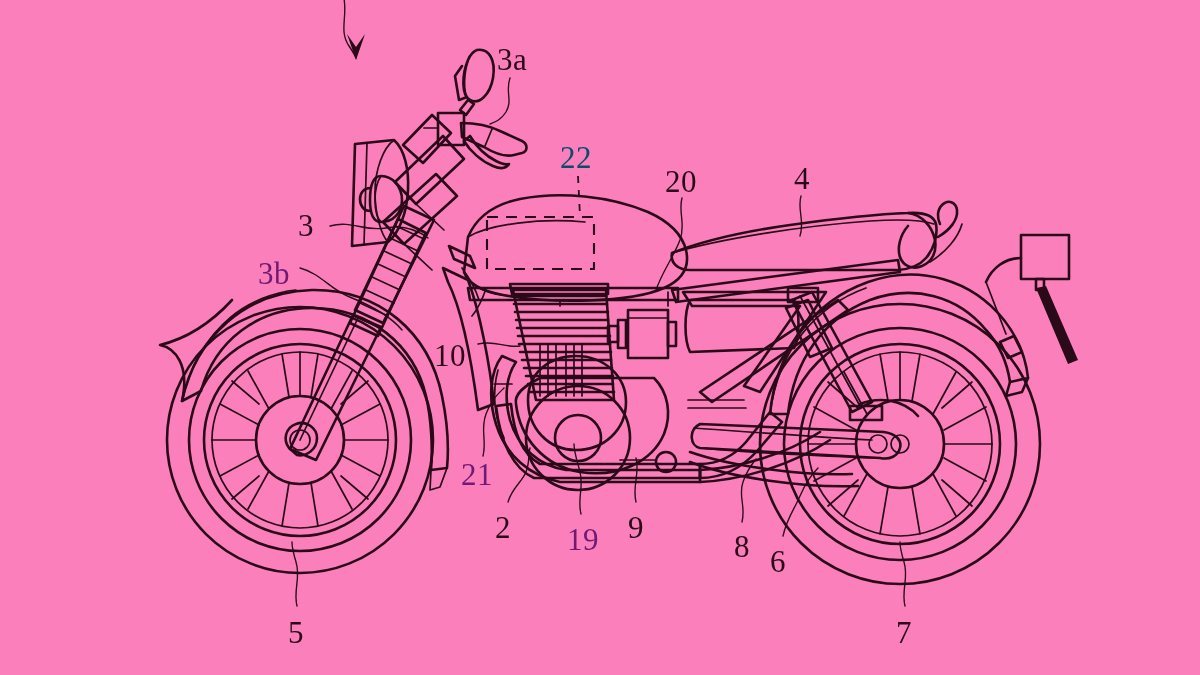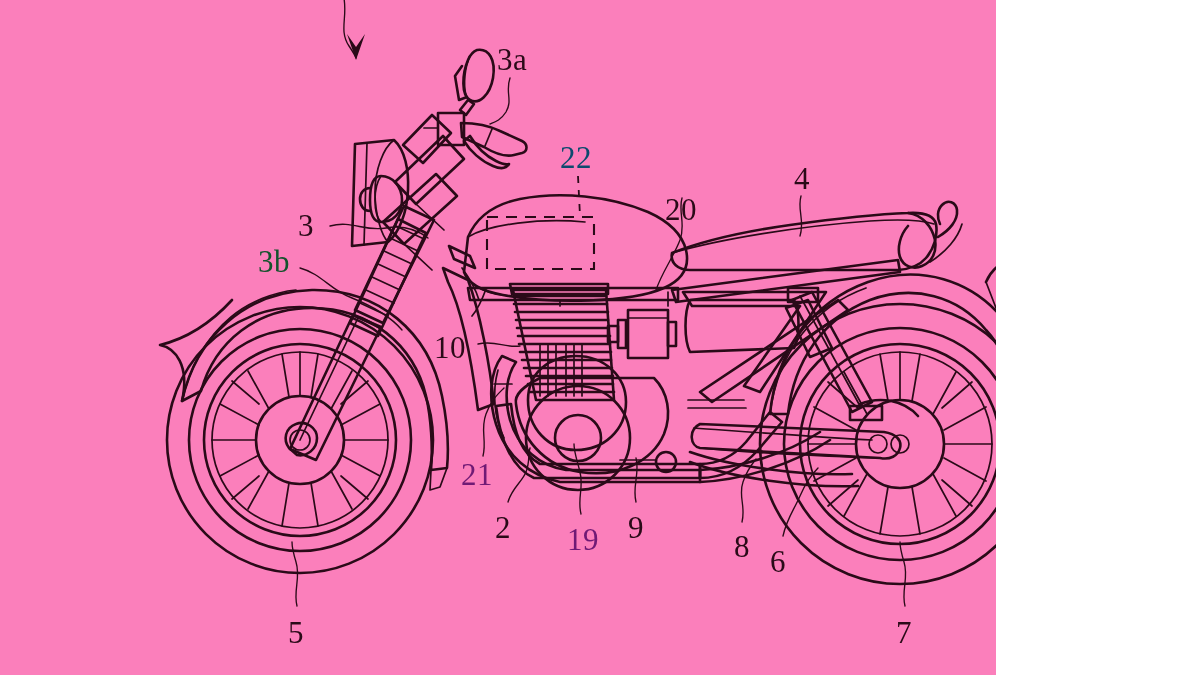--- a/index.html
+++ b/index.html
@@ -6,21 +6,21 @@
   html, body {
     margin: 0;
     padding: 0;
     background: #ffffff;
   }
   body {
     font-family: "Liberation Serif", serif;
   }
   #canvas {
     position: relative;
-    width: 996px;
+    width: 1200px;
     height: 675px;
     overflow: hidden;
     background: #fb7fbb;
   }
   #canvas svg {
     position: absolute;
     top: 0;
     left: 0;
     width: 1200px;
     height: 675px;
@@ -430,25 +430,25 @@
 
       <path class="ink-hair" d="M297 606 C 293 590, 301 578, 296 562 C 293 552, 292 548, 292 542" stroke="#2a0a18"></path>
 
       <path class="ink-hair" d="M905 606 C 901 590, 909 578, 904 562 C 901 552, 900 548, 900 542" stroke="#2a0a18"></path>
     </g>
 
   </svg>
 
   <div class="ref-label" style="left: 497px; top: 44px; color: rgb(42, 10, 24);">3a</div>
   <div class="ref-label" style="left: 560px; top: 142px; color: #0c4a6e;">22</div>
-  <div class="ref-label" style="left: 665px; top: 166px; color: rgb(42, 10, 24); margin-top: 28px;">20</div>
+  <div class="ref-label" style="left: 665px; top: 166px; color: rgb(42, 10, 24);">20</div>
   <div class="ref-label" style="left: 794px; top: 163px; color: rgb(42, 10, 24);">4</div>
   <div class="ref-label" style="left: 298px; top: 210px; color: rgb(42, 10, 24);">3</div>
-  <div class="ref-label" style="left: 258px; top: 246px; color: #14532d;">3b</div>
-  <div class="ref-label" style="left: 434px; top: 332px; color: rgb(42, 10, 24);">10</div>
+  <div class="ref-label" style="left: 258px; top: 258px; color: #701a75;">3b</div>
+  <div class="ref-label" style="left: 434px; top: 340px; color: rgb(42, 10, 24);">10</div>
   <div class="ref-label" style="left: 461px; top: 459px; color: #701a75;">21</div>
   <div class="ref-label" style="left: 495px; top: 512px; color: rgb(42, 10, 24);">2</div>
   <div class="ref-label" style="left: 567px; top: 524px; color: #701a75;">19</div>
   <div class="ref-label" style="left: 628px; top: 512px; color: rgb(42, 10, 24);">9</div>
   <div class="ref-label" style="left: 734px; top: 531px; color: rgb(42, 10, 24);">8</div>
   <div class="ref-label" style="left: 770px; top: 546px; color: rgb(42, 10, 24);">6</div>
   <div class="ref-label" style="left: 288px; top: 617px; color: rgb(42, 10, 24);">5</div>
   <div class="ref-label" style="left: 896px; top: 617px; color: rgb(42, 10, 24);">7</div>
 
 </div>

